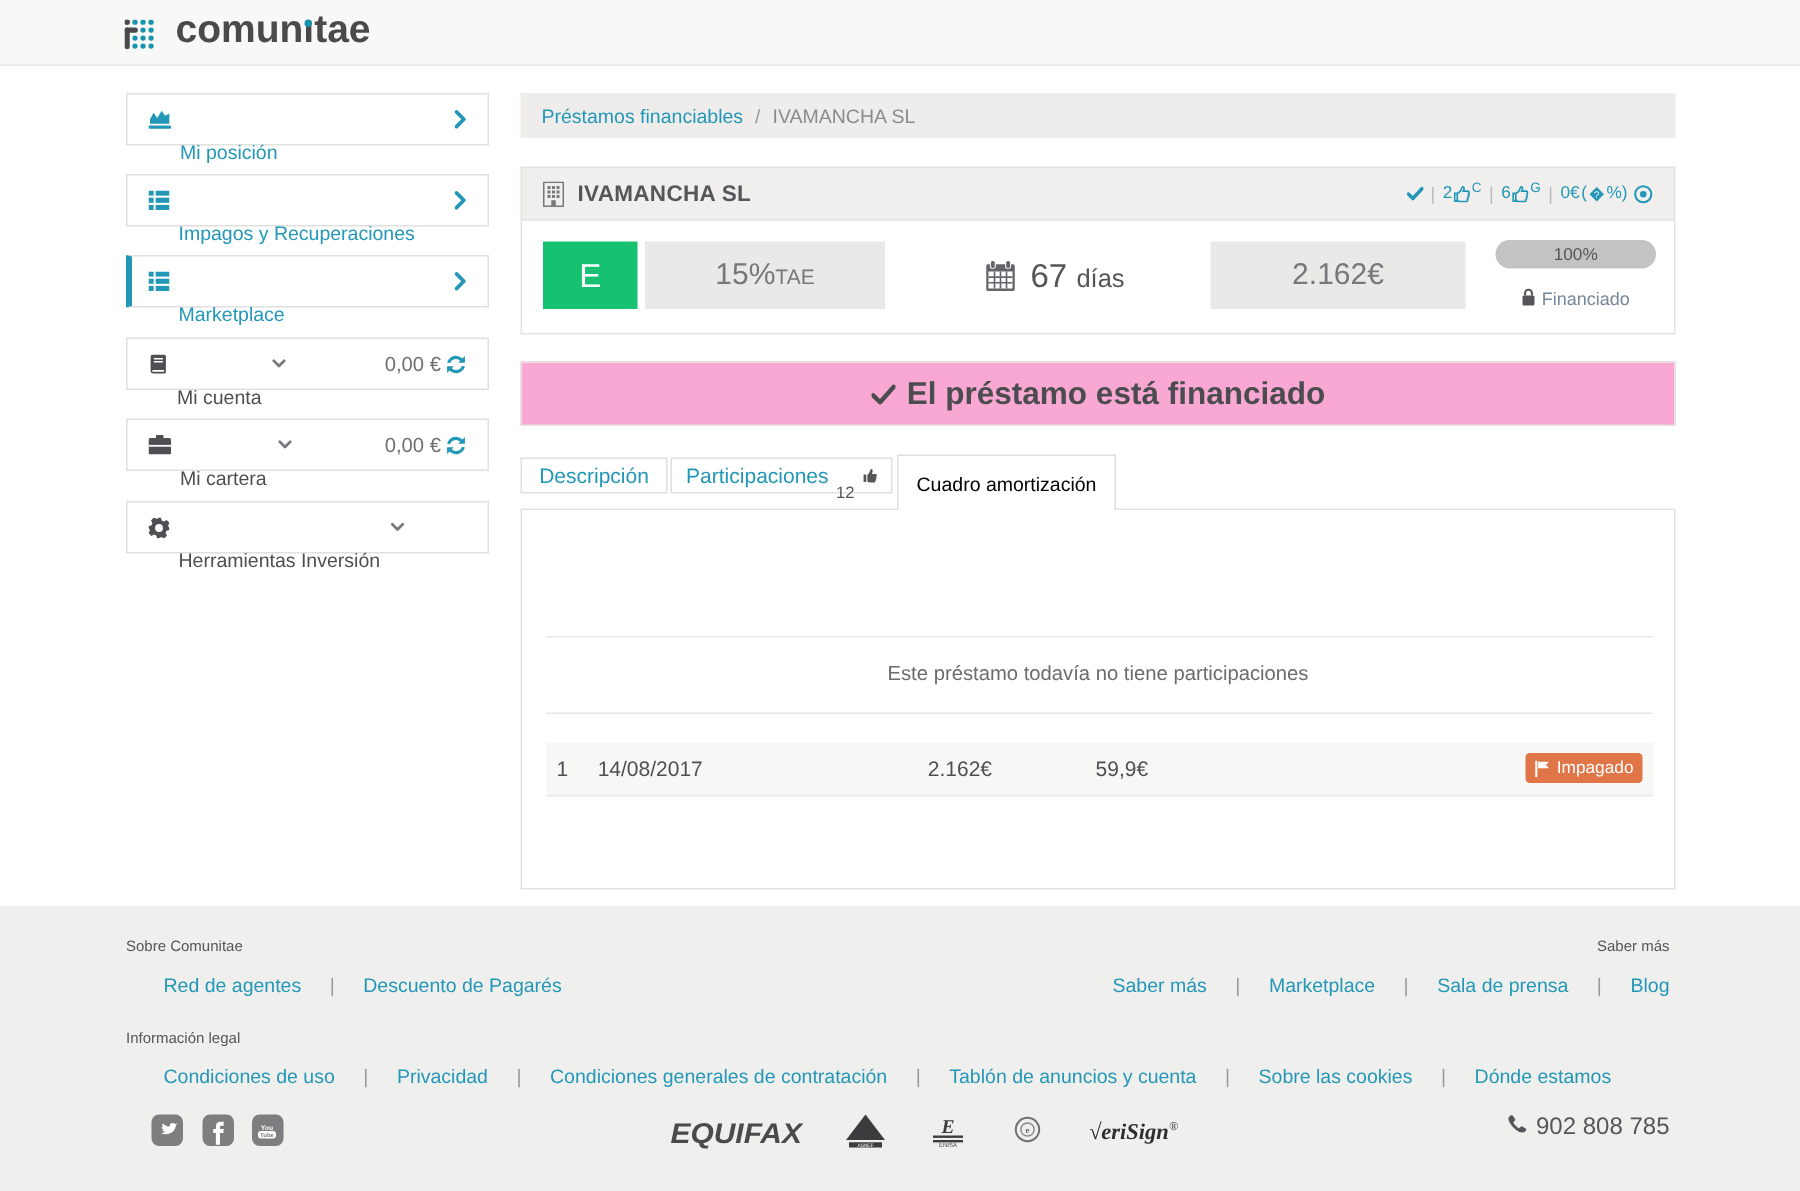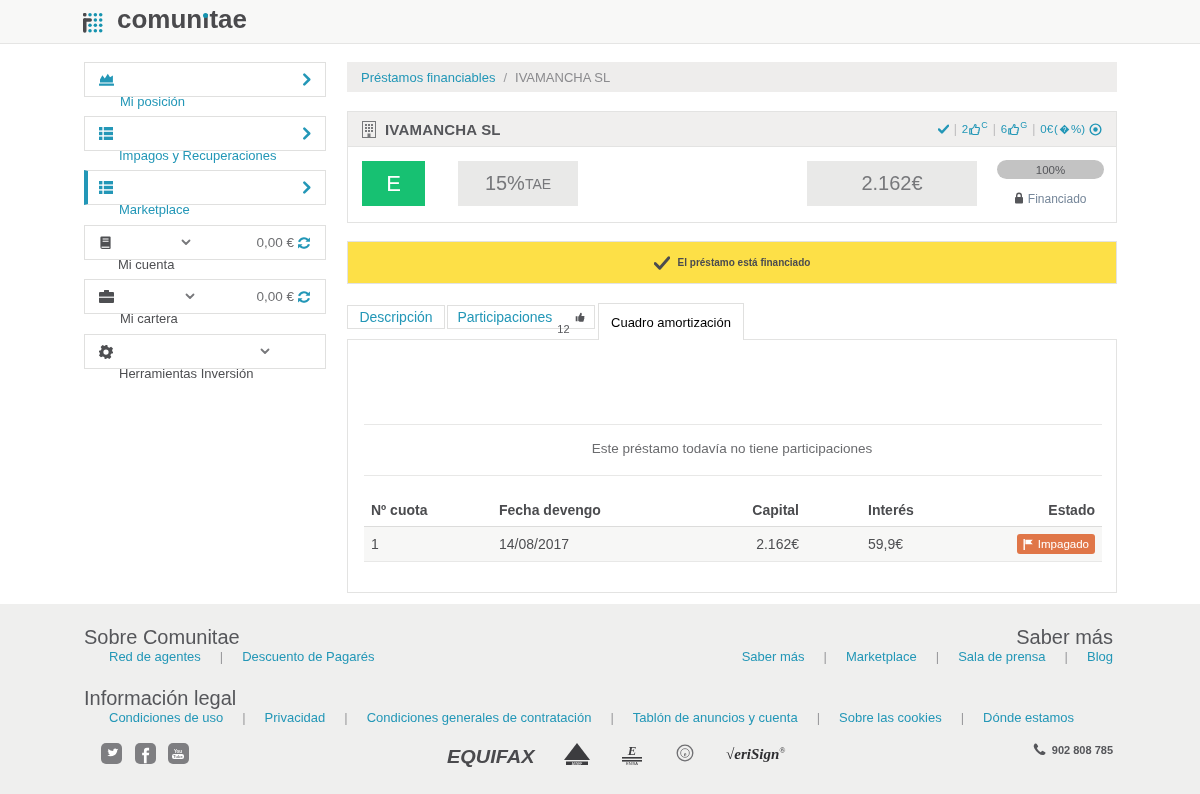--- a/index.html
+++ b/index.html
@@ -27,26 +27,26 @@
 .breadcrumb { position:absolute; left:347px; top:62px; width:770px; height:30px; background:#eeedec; font-size:13px; display:flex; align-items:center; padding-left:14px; color:#8b8b8e; }
 .panel1 { position:absolute; left:347px; top:111px; width:770px; height:112px; background:#fff; border:1px solid #e3e3e2; }
 .p1head { height:35px; background:#f0efee; border-bottom:1px solid #e3e3e2; display:flex; align-items:center; padding:0 14px; }
 .p1title { font-size:15px; font-weight:bold; color:#55565a; margin-left:9px; letter-spacing:0.2px; }
 .p1icons { margin-left:auto; font-size:11.5px; color:#2397b7; display:flex; align-items:center; }
 .p1icons .sep { color:#b9b9bb; margin:0 3px; font-size:12px; }
 .supCG { font-size:9px; margin:-8px 0 0 1px; }
 .sep { color:#b4b4b6; font-size:13px; padding:0 2px; }
 .gradeE { position:absolute; left:14px; top:49px; width:63px; height:45px; background:#17c172; color:#fff; font-size:22px; display:flex; align-items:center; justify-content:center; font-weight:400; }
 .statbox { position:absolute; top:49px; height:45px; background:#e9e9e8; display:flex; align-items:center; justify-content:center; color:#77787b; }
-.tae { left:110px; width:120px; }
+.tae { left:82px; width:160px; }
 .amountbox { left:459px; width:170px; font-size:20px; color:#77787b; }
 .days { position:absolute; left:309px; top:49px; height:45px; display:flex; align-items:center; color:#55565a; }
 .progress { position:absolute; left:649px; top:48px; width:107px; height:19px; background:#c3c3c3; border-radius:10px; color:#55565a; font-size:11.5px; display:flex; align-items:center; justify-content:center; }
 .financiado { position:absolute; left:649px; top:80px; width:107px; text-align:center; font-size:12px; color:#76879a; }
-.box2 { position:absolute; left:347px; top:241px; width:770px; height:43px; background:#fde047; border:1px solid #e3e3e2; display:flex; align-items:center; justify-content:center; font-size:10px; font-weight:bold; color:#4b4c4f; gap:8px; }
+.box2 { position:absolute; left:347px; top:241px; width:770px; height:43px; background:#f9a8d4; border:1px solid #e3e3e2; display:flex; align-items:center; justify-content:center; font-size:21px; font-weight:bold; color:#4b4c4f; gap:8px; }
 
 
 .tab { position:absolute; top:305px; height:24px; background:#fff; border:1px solid #e0e0df; font-size:14px; display:flex; align-items:center; justify-content:center; }
 .tab1 { left:347px; width:98px; color:#2397b7; }
 .tab2 { left:447px; width:148px; color:#2397b7; gap:5px;}
 .tab3 { left:598px; top:303px; height:37px; width:146px; color:#000000; border-bottom:none; z-index:3; font-size:13px; }
 .tabnum { color:#55565a; font-size:11px;margin-top:24px; }
 
 
 .panel3 { position:absolute; left:347px; top:339px; width:770px; height:254px; background:#fff; border:1px solid #e3e3e2; }
@@ -56,21 +56,21 @@
 .cellval { margin-top:8px; text-align:center; font-size:15px; font-weight:bold; color:#56575a; }
 .hr1 { position:absolute; left:16px; width:738px; border-top:1px solid #e8e8e7; }
 .nopart { position:absolute; left:0; top:101px; width:100%; text-align:center; font-size:13.5px; color:#6b6c6f; }
 table.amort { position:absolute; left:16px; top:155px; width:738px; border-collapse:collapse; font-size:14px; color:#4e4f52; }
 table.amort th { font-weight:bold; color:#4b4c4f; padding:7px 0 8px; border-bottom:1px solid #dcdcdb; }
 table.amort td { padding:0; height:35px; background:#f7f7f6; border-bottom:1px solid #e8e8e7; }
 .badge { display:inline-flex; align-items:center; gap:4px; background:#e07648; color:#fff; font-size:11.5px; border-radius:3px; padding:4px 6px; }
 
 
 .footer { position:absolute; left:0; top:604px; width:1200px; height:190px; background:#efefee; }
-.f-h { position:absolute; font-size:20px; color:#55565a; }
+.f-h { position:absolute; font-size:10px; color:#55565a; }
 .f-links { position:absolute; font-size:13px; color:#2397b7; display:flex; }
 .f-links .fsep { color:#9a9a9d; padding:0 19px; }
 .soc { position:absolute; width:21px; height:21px; background:#7e7e81; border-radius:5px; display:flex; align-items:center; justify-content:center; }
 </style>
 </head>
 <body>
 
 <div class="header">
   <svg class="logo" width="20" height="20" viewBox="0 0 20 20">
     <circle cx="1.75" cy="1.75" r="1.85" fill="#4a4a4d"></circle>
@@ -222,20 +222,35 @@
           <circle cx="8" cy="8" r="6.6" fill="none" stroke="#2397b7" stroke-width="1.7"></circle>
           <circle cx="8" cy="8" r="2.7" fill="#2397b7"></circle>
         </svg>
     </span>
   </div>
   <div class="gradeE">E</div>
   <div class="statbox tae">
       <span style="font-size:20px;">15%</span>
       <span style="font-size:14px;">TAE</span>
     </div>
+  <div class="days">
+    <svg width="20" height="20" viewBox="0 0 20 20" fill="#64656a">
+        <rect x="3.6" y="0" width="2.6" height="4.6" rx="1.1"></rect>
+        <rect x="13.8" y="0" width="2.6" height="4.6" rx="1.1"></rect>
+        <path d="M1.6 2.2 L2.9 2.2 L2.9 3.6 Q2.9 5.2 4.6 5.2 L5.2 5.2 Q6.9 5.2 6.9 3.6 L6.9 2.2 L13.1 2.2 L13.1 3.6 Q13.1 5.2 14.8 5.2 L15.4 5.2 Q17.1 5.2 17.1 3.6 L17.1 2.2 L18.4 2.2 Q19.5 2.2 19.5 3.3 L19.5 18.9 Q19.5 20 18.4 20 L1.6 20 Q0.5 20 0.5 18.9 L0.5 3.3 Q0.5 2.2 1.6 2.2 Z M2 7 L2 18.4 L18 18.4 L18 7 Z"></path>
+        <g stroke="#64656a" stroke-width="1.1">
+          <line x1="2" y1="10.7" x2="18" y2="10.7"></line>
+          <line x1="2" y1="14.5" x2="18" y2="14.5"></line>
+          <line x1="6" y1="7" x2="6" y2="18.4"></line>
+          <line x1="10" y1="7" x2="10" y2="18.4"></line>
+          <line x1="14" y1="7" x2="14" y2="18.4"></line>
+        </g>
+      </svg>
+    <span style="font-size:22px; margin-left:10px;">67 <span style="font-size:17px;">días</span></span>
+  </div>
   <div class="statbox amountbox">2.162€</div>
   <div class="progress">100%</div>
   <div class="financiado">
     <svg width="10" height="12" viewBox="0 0 10 12" style="vertical-align:-1px;">
         <path d="M2 5 L2 3.5 A3 3 0 0 1 8 3.5 L8 5 L6.6 5 L6.6 3.5 A1.6 1.6 0 0 0 3.4 3.5 L3.4 5 Z" fill="#55565a"></path>
         <rect x="1" y="5" width="8" height="6.6" rx="1" fill="#55565a"></rect>
       </svg>
     Financiado
   </div>
 </div>
@@ -256,27 +271,20 @@
     </svg>
 </div>
 <div class="tab tab3">Cuadro amortización</div>
 
 <div class="panel3">
   <div class="hr1" style="top:84px;"></div>
   <div class="nopart">Este préstamo todavía no tiene participaciones</div>
   <div class="hr1" style="top:135px;"></div>
   <table class="amort">
     <tbody>
-        <tr>
-      <th style="width:135px; text-align:left; padding-left:7px;">Nº cuota</th>
-      <th style="width:228px; text-align:left;">Fecha devengo</th>
-      <th style="width:72px; text-align:right;">Capital</th>
-      <th style="width:108px; text-align:left; padding-left:69px;">Interés</th>
-      <th style="text-align:right; padding-right:7px;">Estado</th>
-    </tr>
     <tr>
       <td style="text-align:left; padding-left:7px;">1</td>
       <td style="text-align:left;">14/08/2017</td>
       <td style="text-align:right;">2.162€</td>
       <td style="text-align:left; padding-left:69px;">59,9€</td>
       <td style="text-align:right; padding-right:7px;"><span class="badge"><svg width="11" height="11" viewBox="0 0 11 11" fill="#fff">
                 <rect x="0.5" y="0" width="1.4" height="11"></rect>
                 <path d="M2.4 0.8 L9.8 0.8 L7.6 3 L9.8 5.2 L2.4 5.2 Z"></path>
               </svg>Impagado</span></td>
     </tr>
@@ -346,19 +354,19 @@
       <rect x="4" y="17" width="20" height="1.6" fill="#3c3c3f"></rect>
       <text x="14" y="21.5" font-size="4" fill="#3c3c3f" text-anchor="middle" font-family="Liberation Sans">ENISA</text>
     </svg>
   <svg class="abs" style="left:676px; top:140px;" width="18" height="18" viewBox="0 0 18 18">
       <circle cx="9" cy="9" r="7.8" fill="none" stroke="#6f6f72" stroke-width="1.3"></circle>
       <circle cx="9" cy="9" r="4.4" fill="none" stroke="#8a8a8d" stroke-width="1"></circle>
       <text x="9" y="11.5" font-size="6" fill="#3c3c3f" text-anchor="middle" font-family="Liberation Serif">e</text>
     </svg>
   <div class="f-h" style="left:726px; top:142px; font-size:15px; font-style:italic; font-family:'Liberation Serif', serif; color:#2e2e31;"><b>√eriSign</b><span style="font-size:8px; vertical-align:6px;">®</span></div>
 
-  <div class="f-h" style="right:87px; top:139px; font-size:11px; display:flex; align-items:center; gap:6px;font-weight:bold;">
+  <div class="f-h" style="right:87px; top:139px; font-size:16px; display:flex; gap:6px;">
     <svg width="13" height="13" viewBox="0 0 13 13" fill="#55565a">
         <path d="M2.7 0.6 Q3.5 0.2 4 1 L5.4 3.3 Q5.8 4 5 4.7 L4.1 5.5 Q4.7 7 5.9 8.1 Q7 9.2 8.4 9.9 L9.3 8.9 Q9.9 8.2 10.7 8.6 L13 10 Q13.8 10.5 13.3 11.3 Q12.6 12.6 11.3 12.9 Q9 13.4 5.9 10.9 Q2.8 8.4 1.4 5.6 Q0 2.8 1.3 1.5 Q1.9 0.9 2.7 0.6 Z" transform="scale(0.93)"></path>
       </svg>
     902 808 785
   </div>
 </div>
 
 </body></html>

